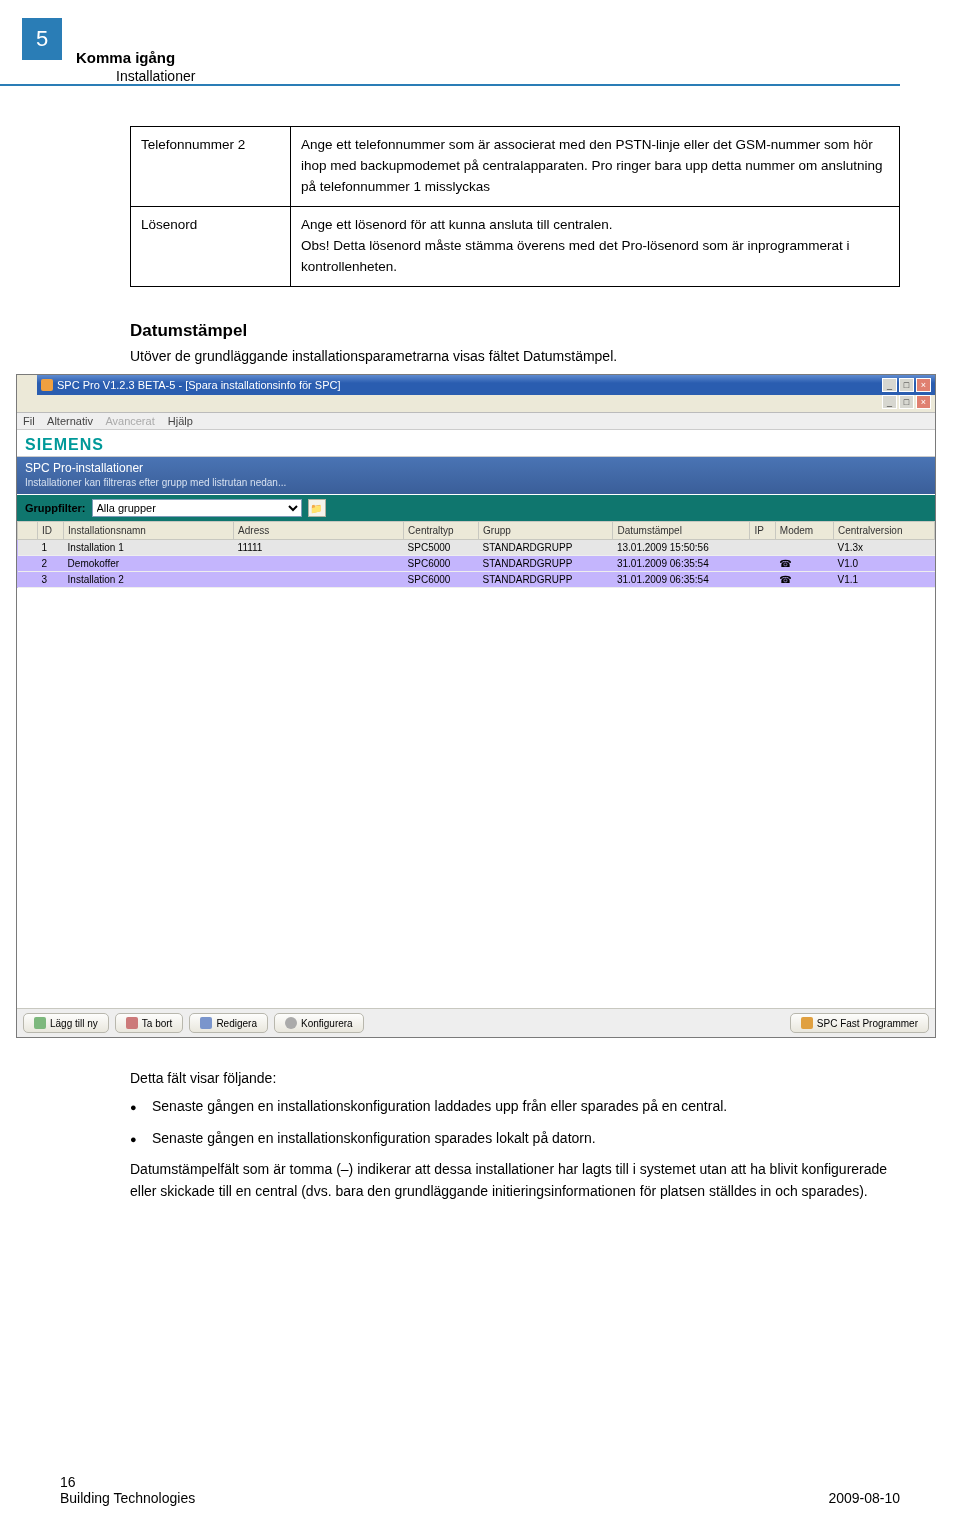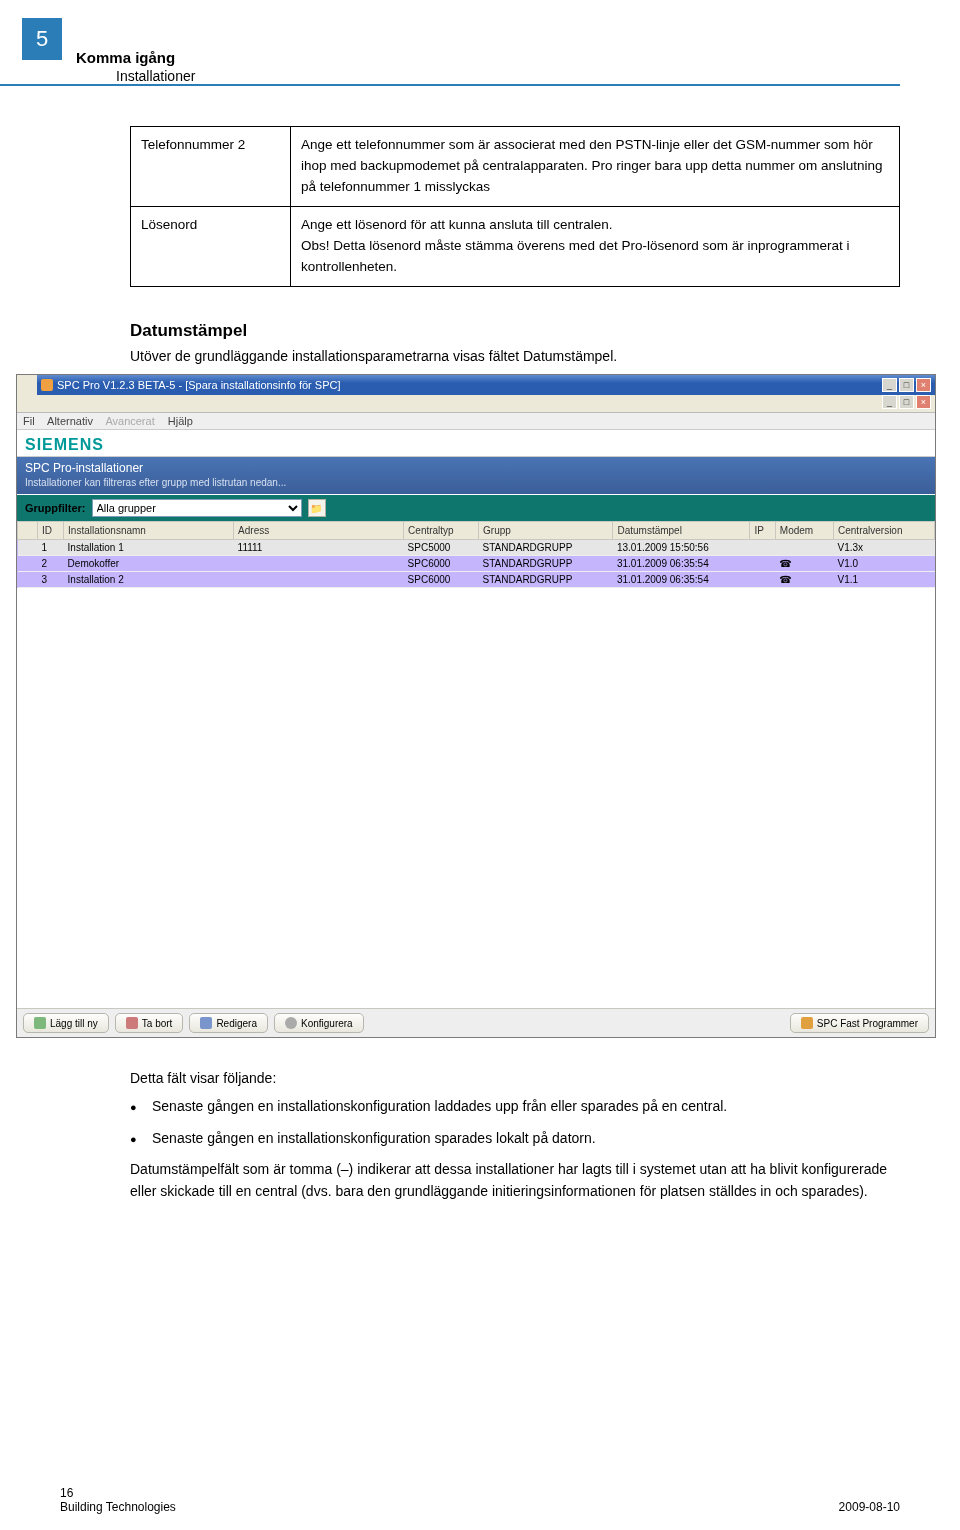--- a/index.html
+++ b/index.html
@@ -114,23 +114,23 @@
   .bi-edit{background:#7a95cc;border-radius:2px;} .bi-conf{background:#aaa;border-radius:6px;}
   .bi-fast{background:#e0a040;border-radius:2px;}
   .statusbar { background:#ece9d8; border-top:1px solid #c8c8c0; display:flex; font-size:10px; color:#555; height:18px; }
   .statusbar div { border-right:1px solid #c8c8c0; padding:2px 6px; }
   .status-empty { width:230px; }
   .post-text { padding: 30px 60px 0 130px; font-size:14px; line-height:1.55; }
   .post-text ul { list-style:none; padding:0; margin:6px 0 10px 0; }
   .post-text li { position:relative; padding-left:22px; margin-bottom:10px; }
   .post-text li::before { content:"●"; position:absolute; left:0; font-size:11px; top:3px; }
   .footer {
-    position:absolute; bottom:16px; left:0; right:0;
+    position:absolute; bottom:24px; left:0; right:0;
     display:flex; justify-content:space-between;
-    padding: 0 60px 0 60px; font-size:12px;align-items:center;
+    padding: 0 60px 0 60px; font-size:14px;align-items:center;
   }
   .footer-left { }
   .footer-right { }
 </style>
 </head>
 <body>
 
 <div class="page-header">
   <div class="chapter-num">5</div>
   <div class="header-titles">

